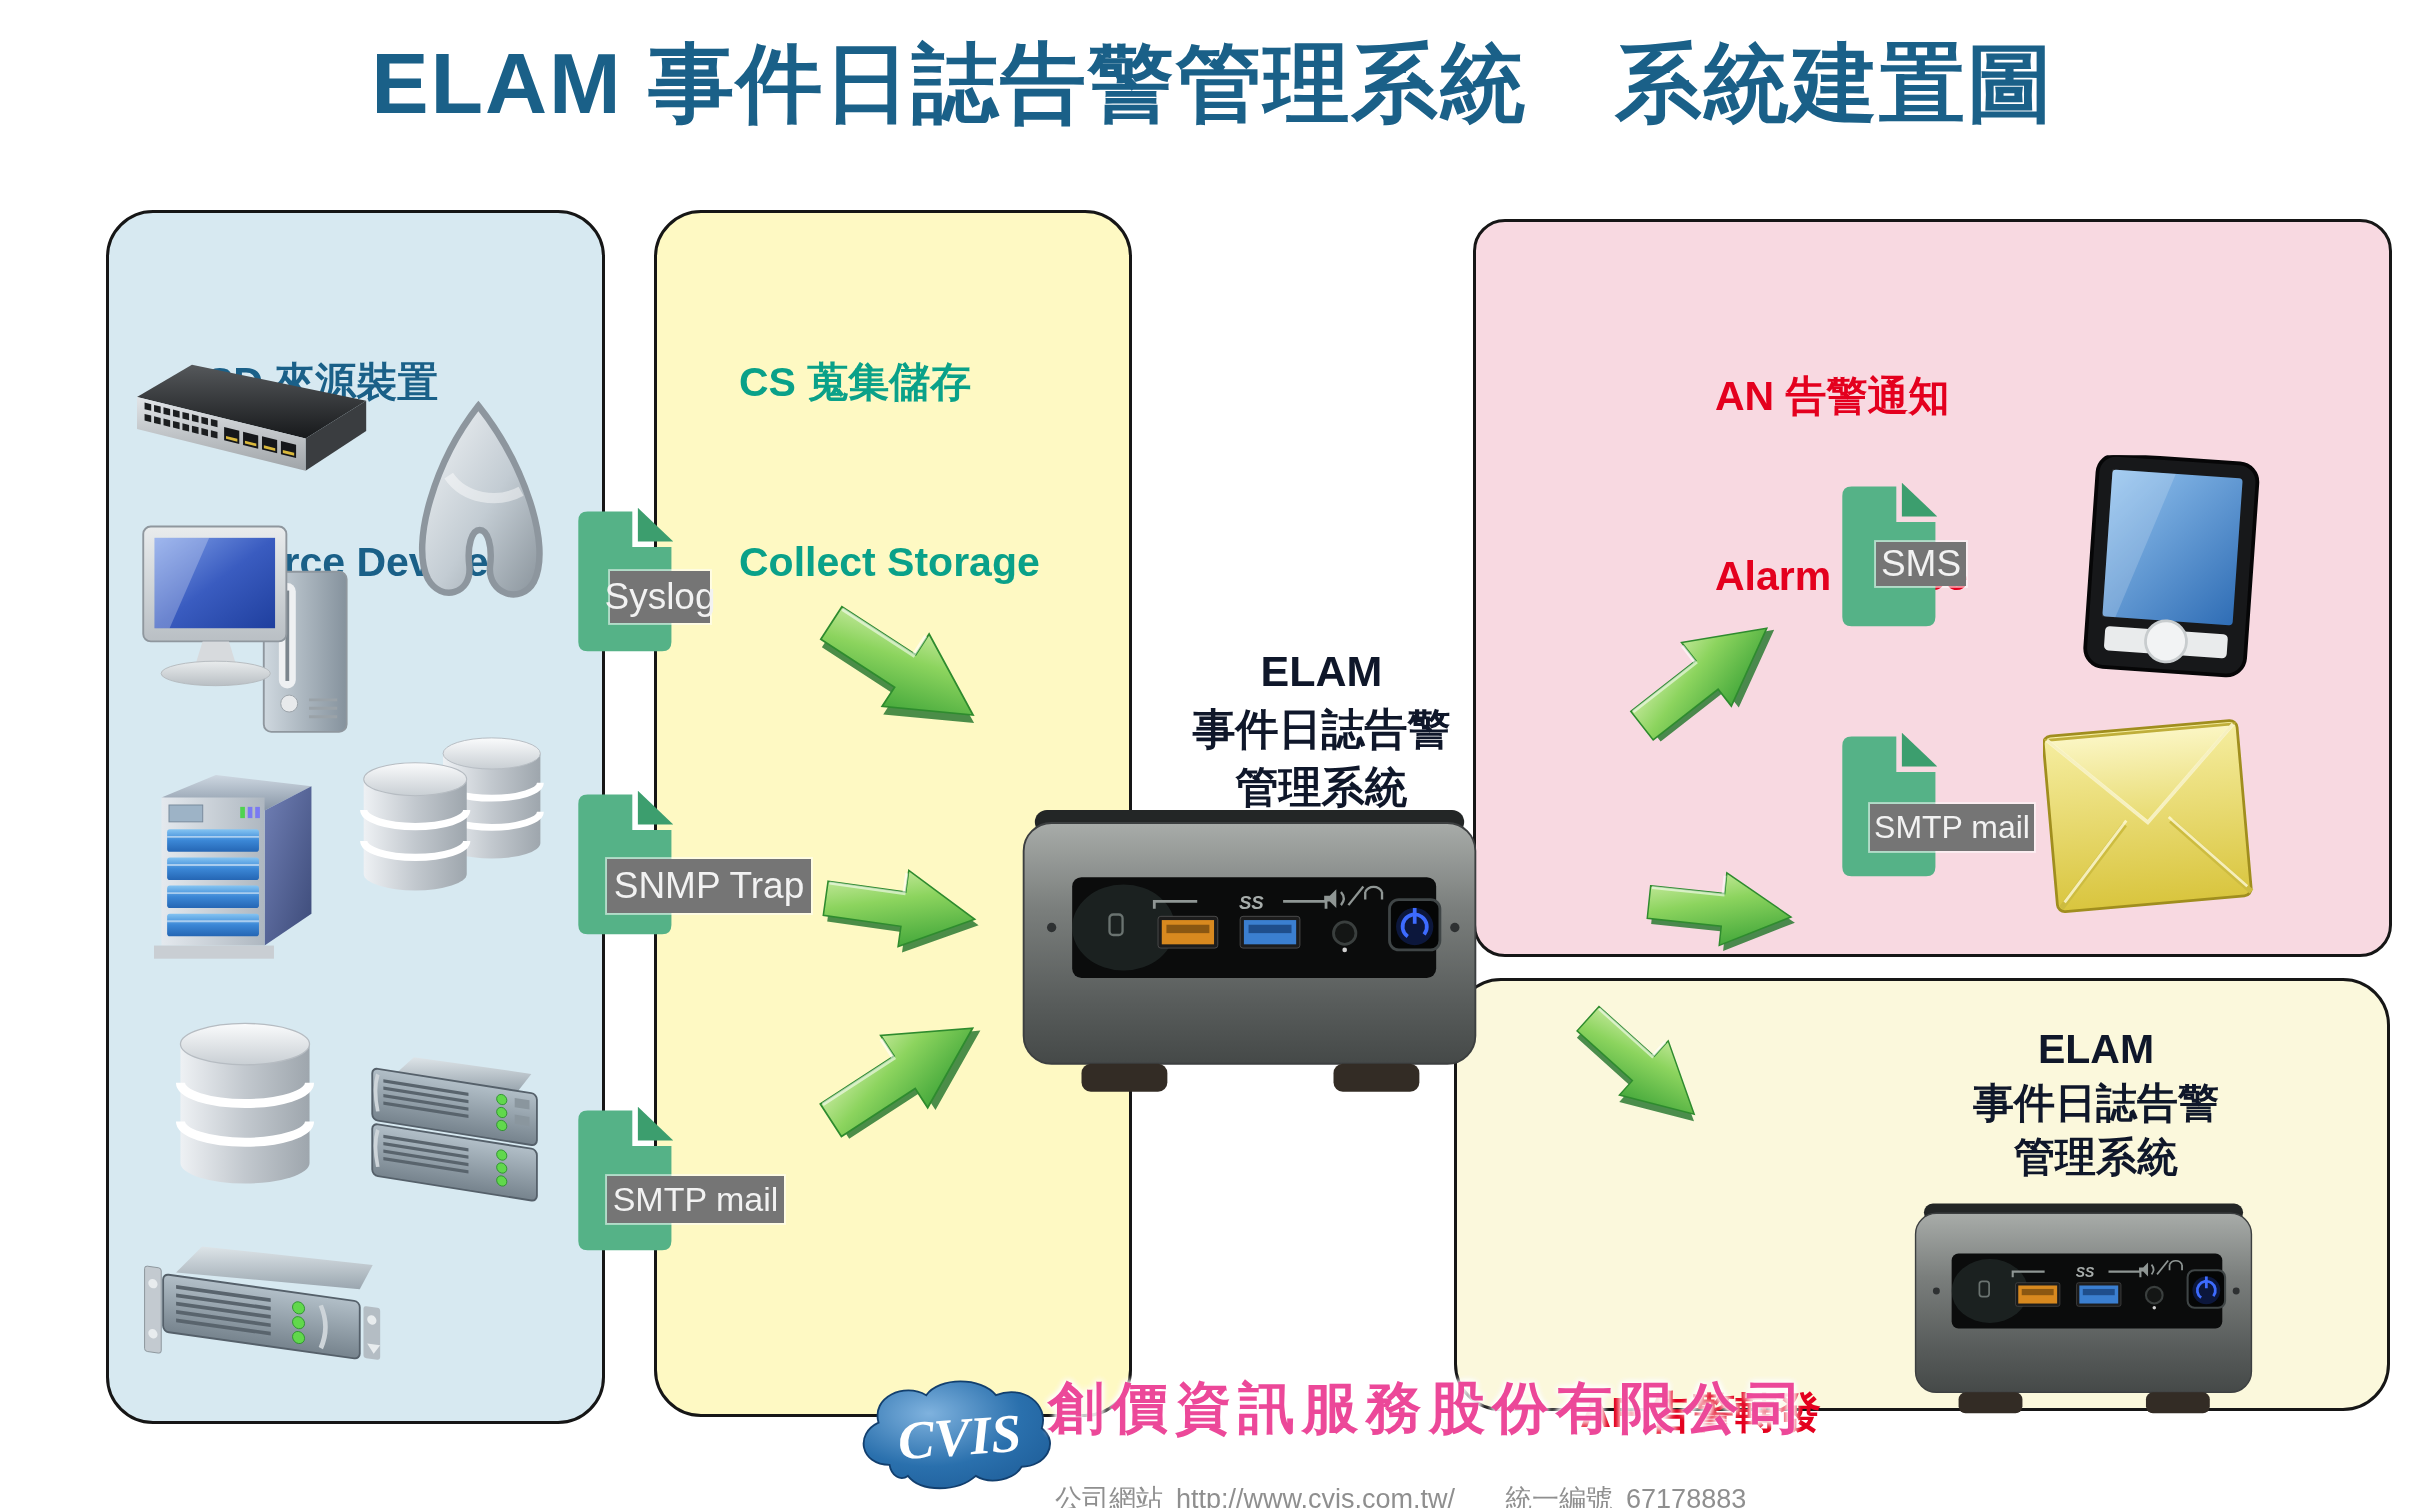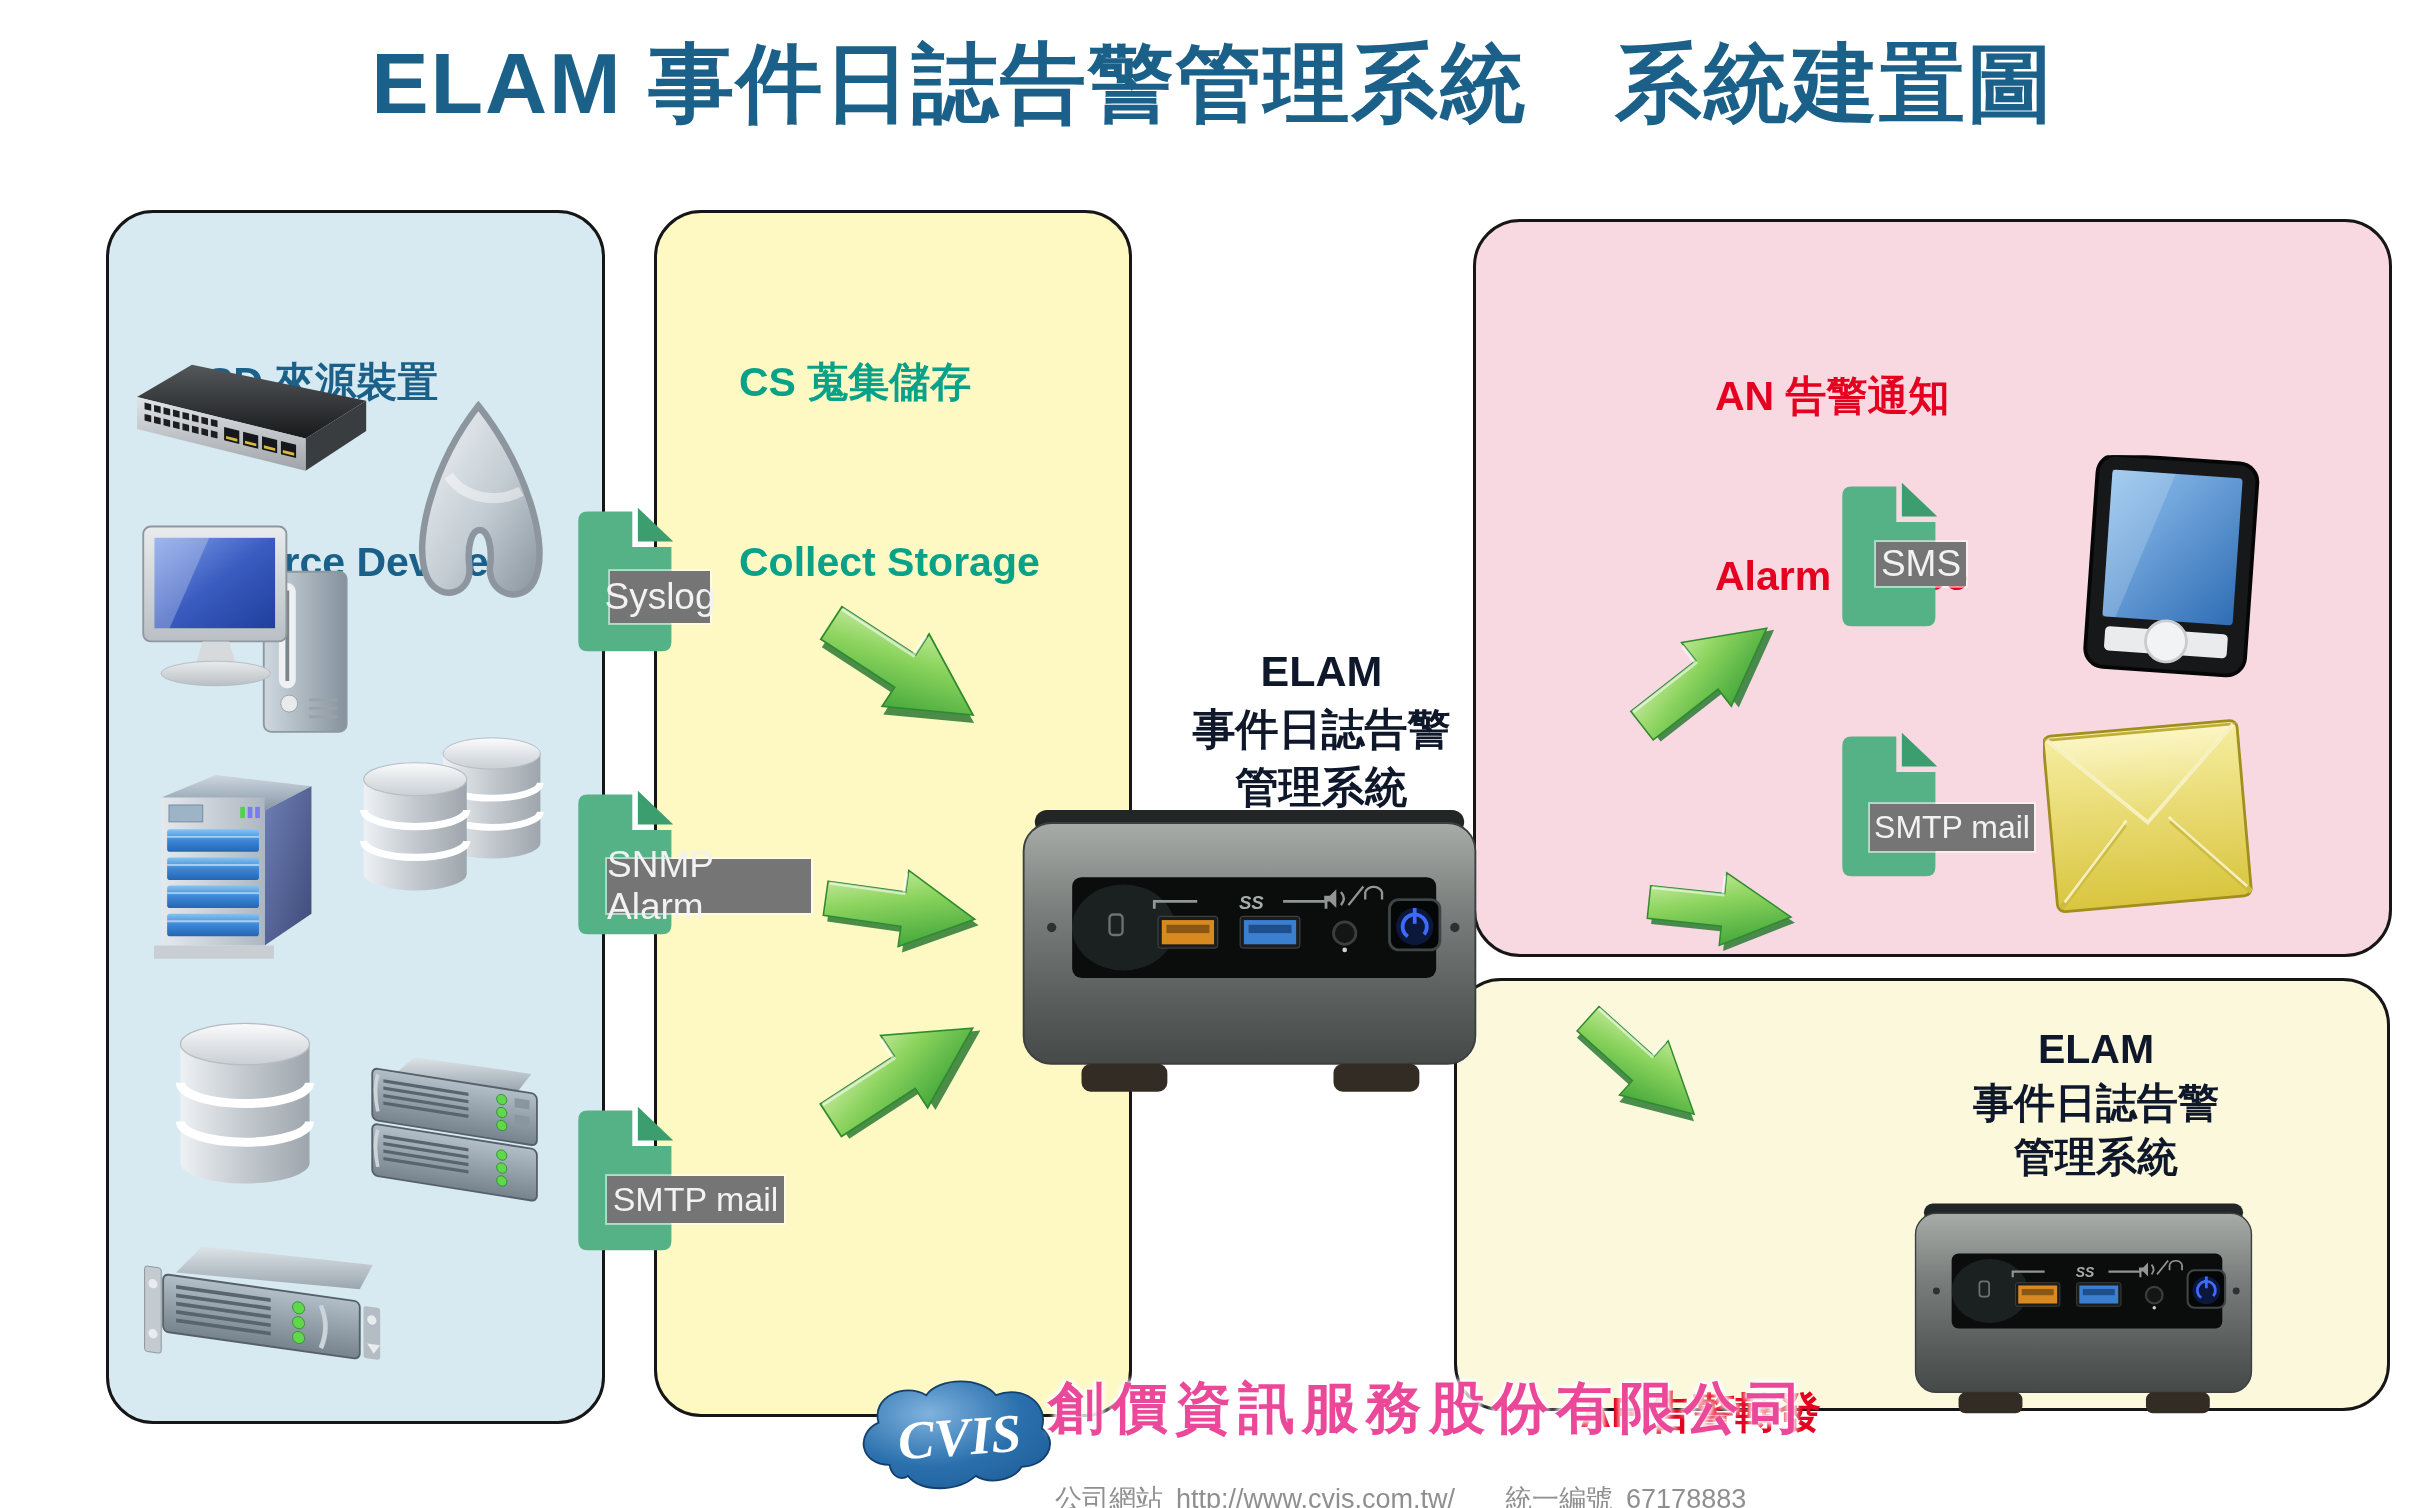--- a/index.html
+++ b/index.html
@@ -9,21 +9,21 @@
   .abs{position:absolute;}
 
   
   #title{position:absolute;left:0;top:26px;width:2426px;text-align:center;
          font-size:86px;font-weight:bold;color:#1a6088;letter-spacing:1.9px;white-space:pre;}
 
   
   .panel{position:absolute;border:3.7px solid #161616;border-radius:47px;box-sizing:border-box;}
   #panel-source{left:106px;top:210px;width:499px;height:1214px;background:#d7e9f1;}
   #panel-collect{left:654px;top:210px;width:478px;height:1207px;background:#fef9c3;}
-  #panel-notice{left:1473px;top:219px;width:919px;height:738px;background:#f8d9e1;z-index:1;}
+  #panel-notice{left:1473px;top:219px;width:919px;height:738px;background:#f8d9e1;z-index:1;border-radius:32px;}
   #panel-forward{left:1454px;top:978px;width:936px;height:433px;background:#fbf8dc;z-index:1;}
 
   .ph{position:absolute;font-weight:bold;font-size:41px;line-height:60px;white-space:pre;}
   .ph .en{font-weight:bold;}
   #src-h{left:97px;top:18.7px;color:#1a6088;}
   #col-h{left:82px;top:18.7px;color:#0aa189;}
   #an-h{left:239px;top:24px;color:#e4001e;}
   #af-h{left:123px;top:269px;color:#e4001e;font-size:43px;line-height:65px;}
 
   
@@ -404,21 +404,21 @@
         <use href="#s-doc"></use>
       </svg>
   </div>
   <div id="chip-syslog" class="chip">Syslog</div>
 
   <div id="doc-snmp" class="doc">
     <svg viewBox="0 0 120 160" width="100%" height="100%">
         <use href="#s-doc"></use>
       </svg>
   </div>
-  <div id="chip-snmp" class="chip">SNMP Alarm</div>
+  <div id="chip-snmp" class="chip">SNMP Trap</div>
 
   <div id="doc-smtp-l" class="doc">
     <svg viewBox="0 0 120 160" width="100%" height="100%">
         <use href="#s-doc"></use>
       </svg>
   </div>
   <div id="chip-smtp-l" class="chip">SMTP mail</div>
 
   <div id="arr-m1" class="arrow">
     <svg viewBox="0 0 215 125" width="100%" height="100%">

